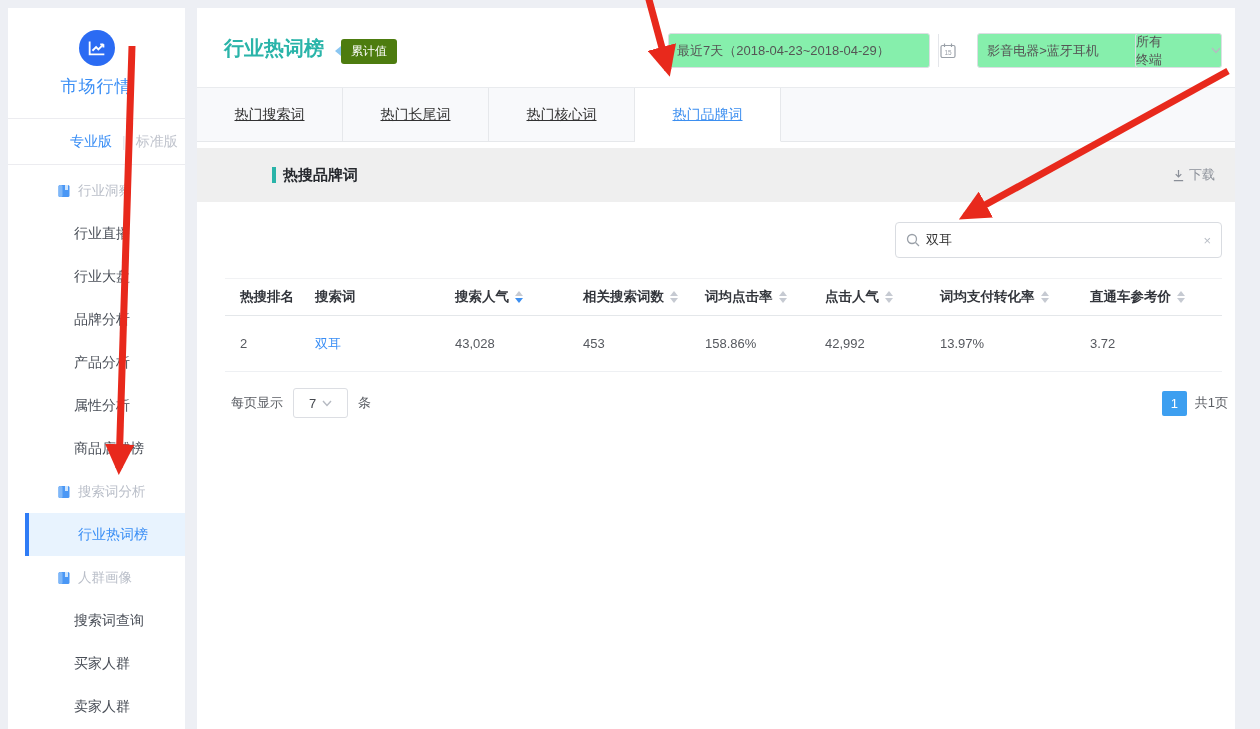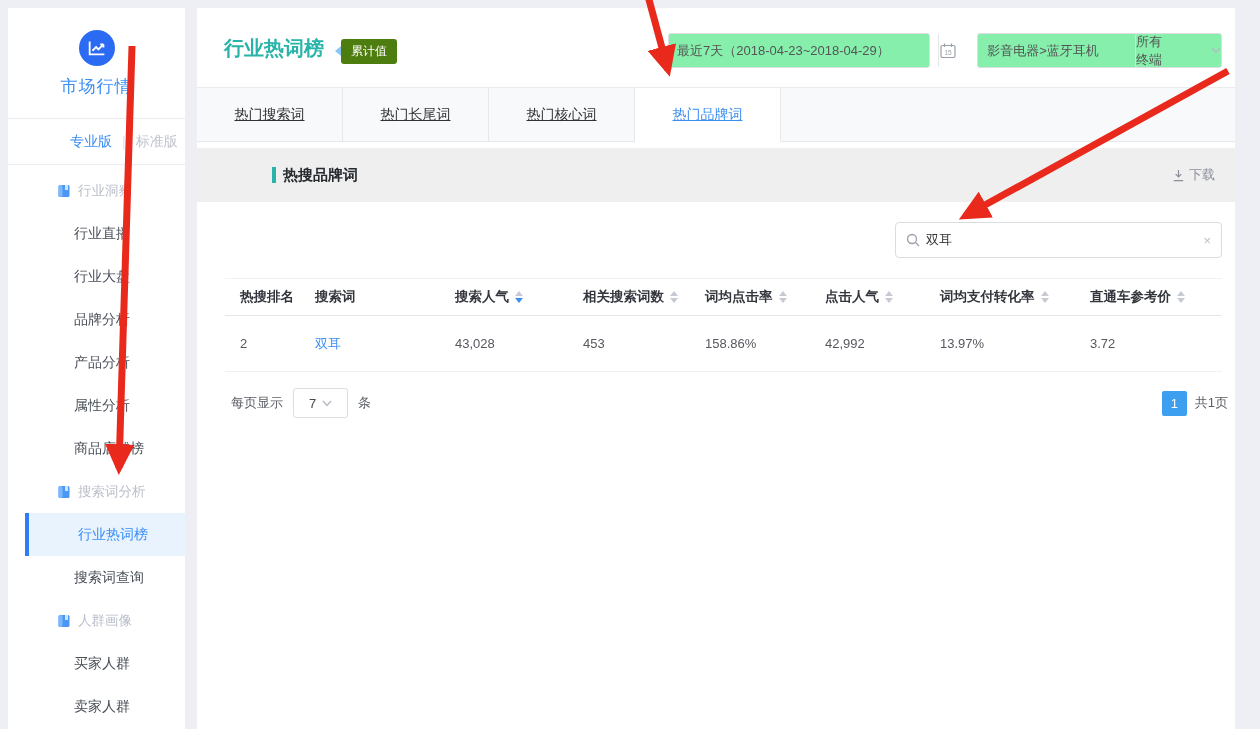--- a/index.html
+++ b/index.html
@@ -133,31 +133,31 @@
       <span class="book">
         <svg width="14" height="14" viewBox="0 0 14 14">
             <rect x="1.5" y="1" width="11" height="12" rx="1.5" fill="#4a97f5"></rect>
             <rect x="1.5" y="1" width="4" height="12" rx="1.5" fill="#7fb7f8"></rect>
             <rect x="8" y="1" width="3" height="5" fill="#cfe5fc"></rect>
           </svg>
       </span>
       <span>搜索词分析</span>
     </div>
     <div class="menu-row menu-item active">行业热词榜</div>
-    <div class="menu-row menu-item">搜索词查询</div>
     <div class="menu-row menu-section">
       <span class="book">
         <svg width="14" height="14" viewBox="0 0 14 14">
             <rect x="1.5" y="1" width="11" height="12" rx="1.5" fill="#4a97f5"></rect>
             <rect x="1.5" y="1" width="4" height="12" rx="1.5" fill="#7fb7f8"></rect>
             <rect x="8" y="1" width="3" height="5" fill="#cfe5fc"></rect>
           </svg>
       </span>
       <span>人群画像</span>
     </div>
+    <div class="menu-row menu-item">搜索词查询</div>
     <div class="menu-row menu-item">买家人群</div>
     <div class="menu-row menu-item">卖家人群</div>
   </div>
 </div>
 
 <div class="main">
 
   <div class="hdr">
     <div class="page-title">行业热词榜</div>
     <div class="badge">累计值</div>

